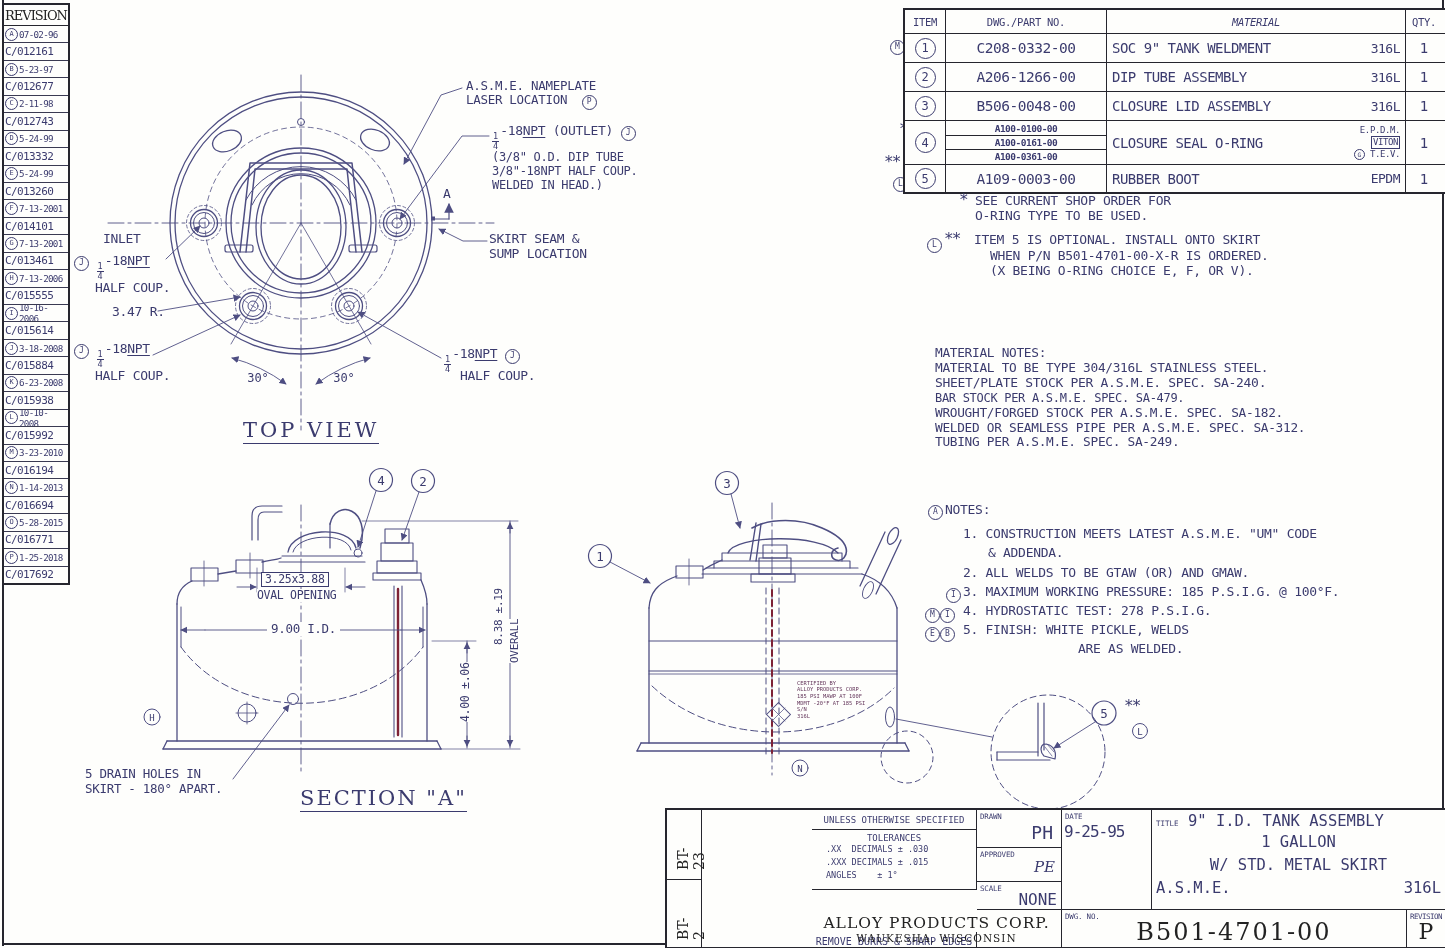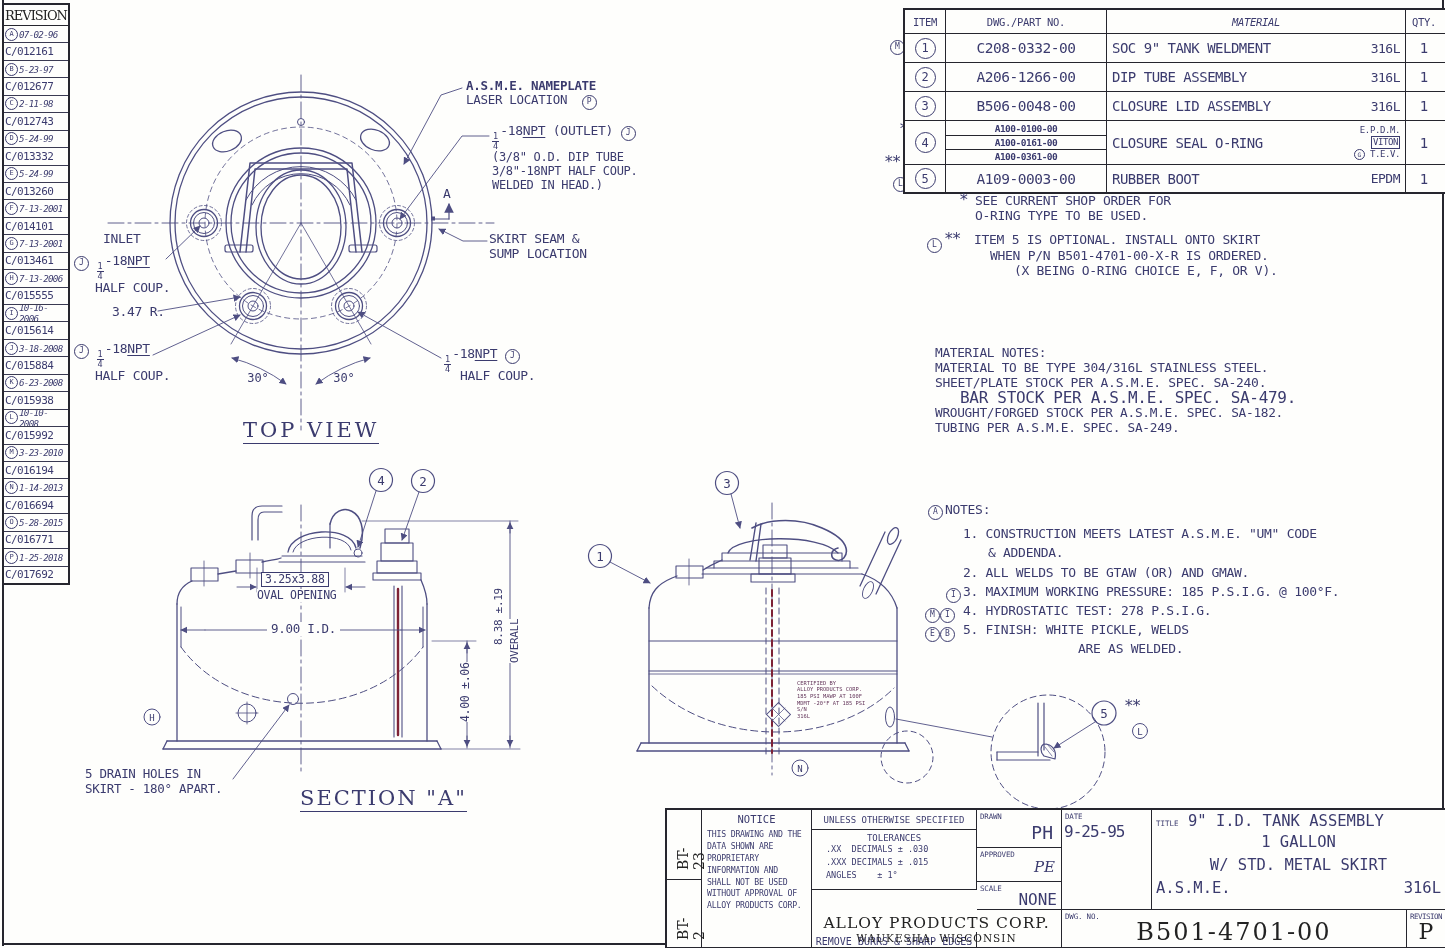--- a/index.html
+++ b/index.html
@@ -23,21 +23,21 @@
   .fr{display:inline-flex;flex-direction:column;align-items:center;font-size:8.5px;line-height:1.05;
       vertical-align:-4px;margin-right:1px;letter-spacing:0;}
   .fr .fn{border-bottom:1px solid currentColor;padding:0 1px;}
   .rot{transform:rotate(-90deg);transform-origin:0 0;}
   
   #revision{position:absolute;left:2px;top:3px;width:64px;border:2px solid var(--fr);background:var(--bg);}
   #rev-head{height:20px;display:flex;align-items:center;justify-content:center;
             font-family:"DejaVu Serif",serif;font-size:13px;letter-spacing:-1px;border-bottom:1px solid var(--fr);color:#222;}
   .rev-row{height:16.45px;border-bottom:1px solid #3a3a52;display:flex;align-items:center;padding:0 1px;overflow:hidden;}
   .rev-row:last-child{border-bottom:none;}
-  .rd{font-size:9.2px;letter-spacing:-0.7px;margin-left:1px;font-style:italic;}
+  .rd{font-size:9.2px;letter-spacing:-0.7px;margin-left:1px;}
   .rc{font-size:11px;letter-spacing:-0.6px;}
   
   #parts{position:absolute;left:903px;top:8px;width:541px;border:2px solid var(--fr);background:var(--bg);}
   .prow{display:flex;border-bottom:1.5px solid var(--fr);}
   .prow:last-child{border-bottom:none;}
   .pc{border-right:1.5px solid var(--fr);display:flex;align-items:center;}
   .pc:last-child{border-right:none;}
   .c-item{width:40px;justify-content:center;}
   .c-part{width:160px;justify-content:center;font-size:14.5px;letter-spacing:-0.5px;}
   .c-mat{width:288px;justify-content:space-between;padding:0 5px;font-size:14px;letter-spacing:-0.5px;}
@@ -563,52 +563,53 @@
     </div>
   </div>
 
   <span class="t" style="left:959px;top:191px;font-size:16px;">*</span>
   <span class="t" style="left:975px;top:194px;">SEE CURRENT SHOP ORDER FOR</span>
   <span class="t" style="left:975px;top:209px;">O-RING TYPE TO BE USED.</span>
   <span class="t" style="left:927px;top:236px;"><span class="circ">L</span></span>
   <span class="t" style="left:944px;top:230px;font-size:16px;letter-spacing:-2px;">**</span>
   <span class="t" style="left:974px;top:233px;">ITEM 5 IS OPTIONAL. INSTALL ONTO SKIRT</span>
   <span class="t" style="left:990px;top:249px;">WHEN P/N B501-4701-00-X-R IS ORDERED.</span>
-  <span class="t" style="left:990px;top:264px;margin-left:24px;">(X BEING O-RING CHOICE E, F, OR V).</span>
+  <span class="t" style="left:990px;top:264px;">(X BEING O-RING CHOICE E, F, OR V).</span>
 
   <div class="abs" style="left:935px;top:346px;">
 
       <div style="font-size:12.8px;line-height:14.9px;white-space:pre;letter-spacing:-0.3px;">MATERIAL NOTES:</div>
 
       <div style="font-size:12.8px;line-height:14.9px;white-space:pre;letter-spacing:-0.3px;">MATERIAL TO BE TYPE 304/316L STAINLESS STEEL.</div>
 
       <div style="font-size:13px;line-height:14.9px;white-space:pre;letter-spacing:-0.3px;">SHEET/PLATE STOCK PER A.S.M.E. SPEC. SA-240.</div>
 
-      <div style="font-size:16px;line-height:14.9px;white-space:pre;letter-spacing:-0.3px;margin-left:25px;">BAR STOCK PER A.S.M.E. SPEC. SA-479.</div>
+      <div style="font-size:12px;line-height:14.9px;white-space:pre;letter-spacing:-0.3px;">BAR STOCK PER A.S.M.E. SPEC. SA-479.</div>
 
       <div style="font-size:12.8px;line-height:14.9px;white-space:pre;letter-spacing:-0.3px;">WROUGHT/FORGED STOCK PER A.S.M.E. SPEC. SA-182.</div>
 
+      <div style="font-size:12.8px;line-height:14.9px;white-space:pre;letter-spacing:-0.3px;">WELDED OR SEAMLESS PIPE PER A.S.M.E. SPEC. SA-312.</div>
 
       <div style="font-size:12.8px;line-height:14.9px;white-space:pre;letter-spacing:-0.3px;">TUBING PER A.S.M.E. SPEC. SA-249.</div>
     </div>
 
   <span class="t" style="left:928px;top:503px;"><span class="circ">A</span></span>
   <span class="t" style="left:945px;top:503px;">NOTES:</span>
   <span class="t" style="left:963px;top:527px;">1. CONSTRUCTION MEETS LATEST A.S.M.E. "UM" CODE</span>
   <span class="t" style="left:988px;top:546px;">&amp; ADDENDA.</span>
   <span class="t" style="left:963px;top:566px;">2. ALL WELDS TO BE GTAW (OR) AND GMAW.</span>
   <span class="t" style="left:946px;top:586px;"><span class="circ">I</span></span>
   <span class="t" style="left:963px;top:585px;">3. MAXIMUM WORKING PRESSURE: 185 P.S.I.G. @ 100°F.</span>
   <span class="t" style="left:925px;top:606px;"><span class="circ">M</span><span class="circ">I</span></span>
   <span class="t" style="left:963px;top:604px;">4. HYDROSTATIC TEST: 278 P.S.I.G.</span>
   <span class="t" style="left:925px;top:625px;"><span class="circ">E</span><span class="circ">B</span></span>
   <span class="t" style="left:963px;top:623px;">5. FINISH: WHITE PICKLE, WELDS</span>
   <span class="t" style="left:1078px;top:642px;">ARE AS WELDED.</span>
 
-  <span class="t" style="left:466px;top:79px;font-size:12.5px;font-weight:bold;">A.S.M.E. NAMEPLATE</span>
+  <span class="t" style="left:466px;top:79px;font-size:12.5px;">A.S.M.E. NAMEPLATE</span>
   <span class="t" style="left:466px;top:93px;font-size:12.5px;"><span>LASER LOCATION</span>  <span class="circ">P</span></span>
   <span class="t" style="left:492px;top:124px;"><span class="fr"><span class="fn">1</span><span>4</span></span><span>-18</span><span class="un">NPT</span> <span>(OUTLET)</span> <span class="circ">J</span></span>
   <span class="t" style="left:492px;top:151px;font-size:12px;">(3/8" O.D. DIP TUBE</span>
   <span class="t" style="left:492px;top:165px;font-size:12px;">3/8"-18NPT HALF COUP.</span>
   <span class="t" style="left:492px;top:179px;font-size:12px;">WELDED IN HEAD.)</span>
   <span class="t" style="left:489px;top:232px;">SKIRT SEAM &amp;</span>
   <span class="t" style="left:489px;top:247px;">SUMP LOCATION</span>
   <span class="t" style="left:103px;top:232px;">INLET</span>
   <span class="t" style="left:74px;top:254px;"><span class="circ">J</span> <span class="fr"><span class="fn">1</span><span>4</span></span><span>-18</span><span class="un">NPT</span></span>
   <span class="t" style="left:95px;top:281px;">HALF COUP.</span>
@@ -648,24 +649,20 @@
 
   <div id="tblock">
 
     <div class="cell" style="left:0;top:0;width:35px;height:70px;">
       <span class="ser" style="position:absolute;left:8px;top:60px;transform:rotate(-90deg);transform-origin:0 0;font-size:14px;color:#222;">BT-23</span>
     </div>
     <div class="cell" style="left:0;top:70px;width:35px;height:67px;border-bottom:none;">
       <span class="ser" style="position:absolute;left:8px;top:60px;transform:rotate(-90deg);transform-origin:0 0;font-size:14px;color:#222;">BT-2</span>
     </div>
 
-    <div class="cell" style="left:35px;top:0;width:110px;height:137px;border-bottom:none;padding:3px 5px;">
-      <div style="text-align:center;font-size:10.5px;margin-bottom:4px;">NOTICE</div>
-      <div style="font-size:8.2px;line-height:1.45;letter-spacing:-0.2px;">THIS DRAWING AND THE DATA SHOWN ARE PROPRIETARY INFORMATION AND SHALL NOT BE USED WITHOUT APPROVAL OF ALLOY PRODUCTS CORP.</div>
-    </div>
 
     <div class="cell" style="left:145px;top:0;width:165px;height:20px;display:flex;align-items:center;justify-content:center;font-size:9px;">UNLESS OTHERWISE SPECIFIED</div>
     <div class="cell" style="left:145px;top:20px;width:165px;height:60px;padding-top:3px;">
       <div style="text-align:center;font-size:9px;">TOLERANCES</div>
       <div style="font-size:8.5px;white-space:pre;padding-left:14px;line-height:1.5;">.XX  DECIMALS ± .030</div>
       <div style="font-size:8.5px;white-space:pre;padding-left:14px;line-height:1.5;">.XXX DECIMALS ± .015</div>
       <div style="font-size:8.5px;white-space:pre;padding-left:14px;line-height:1.5;">ANGLES    ± 1°</div>
     </div>
     <div class="cell" style="left:145px;top:80px;width:165px;height:20px;display:flex;align-items:center;justify-content:center;font-size:10px;margin-top:42px;">REMOVE BURRS &amp; SHARP EDGES</div>
 

